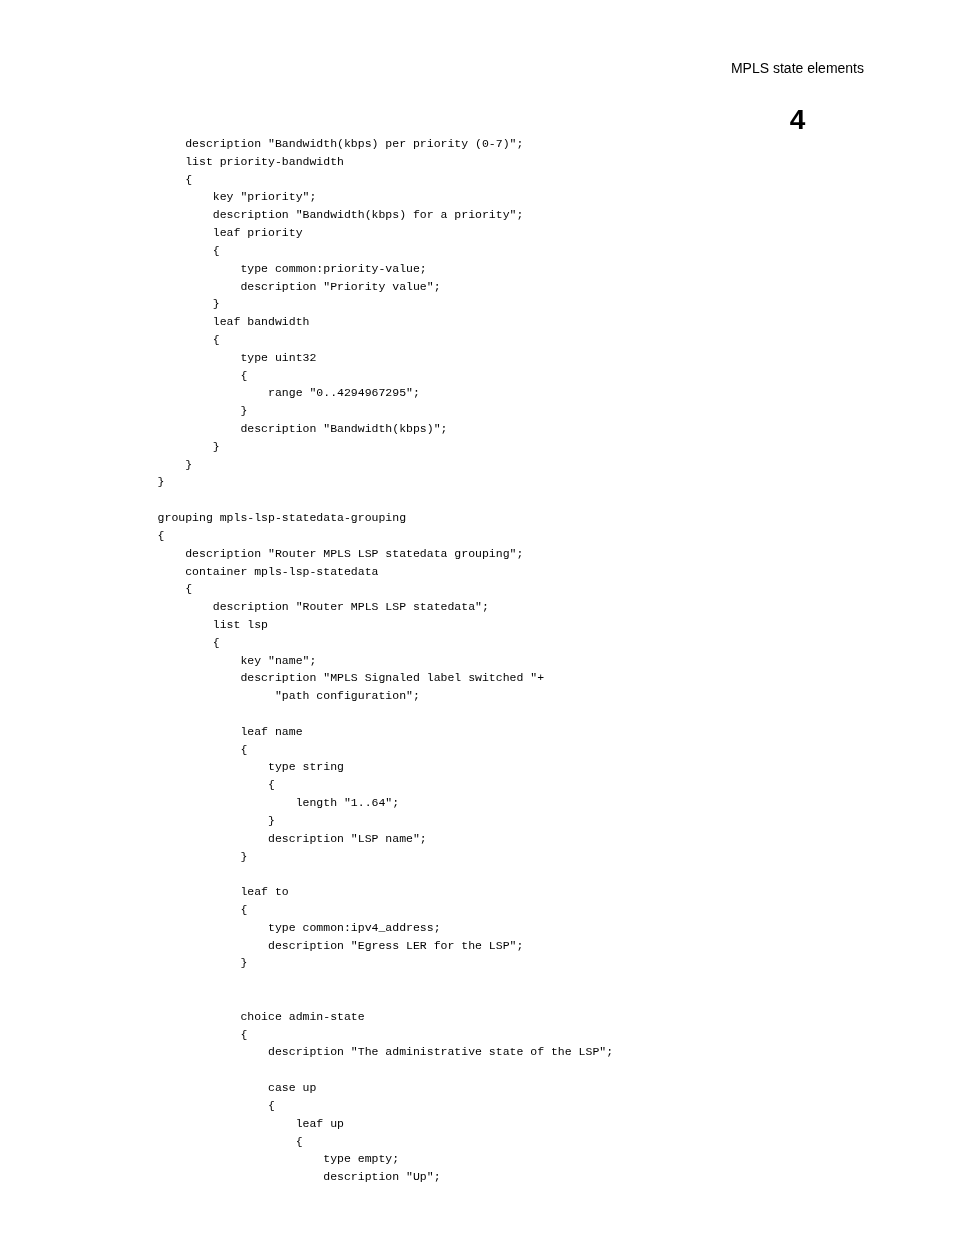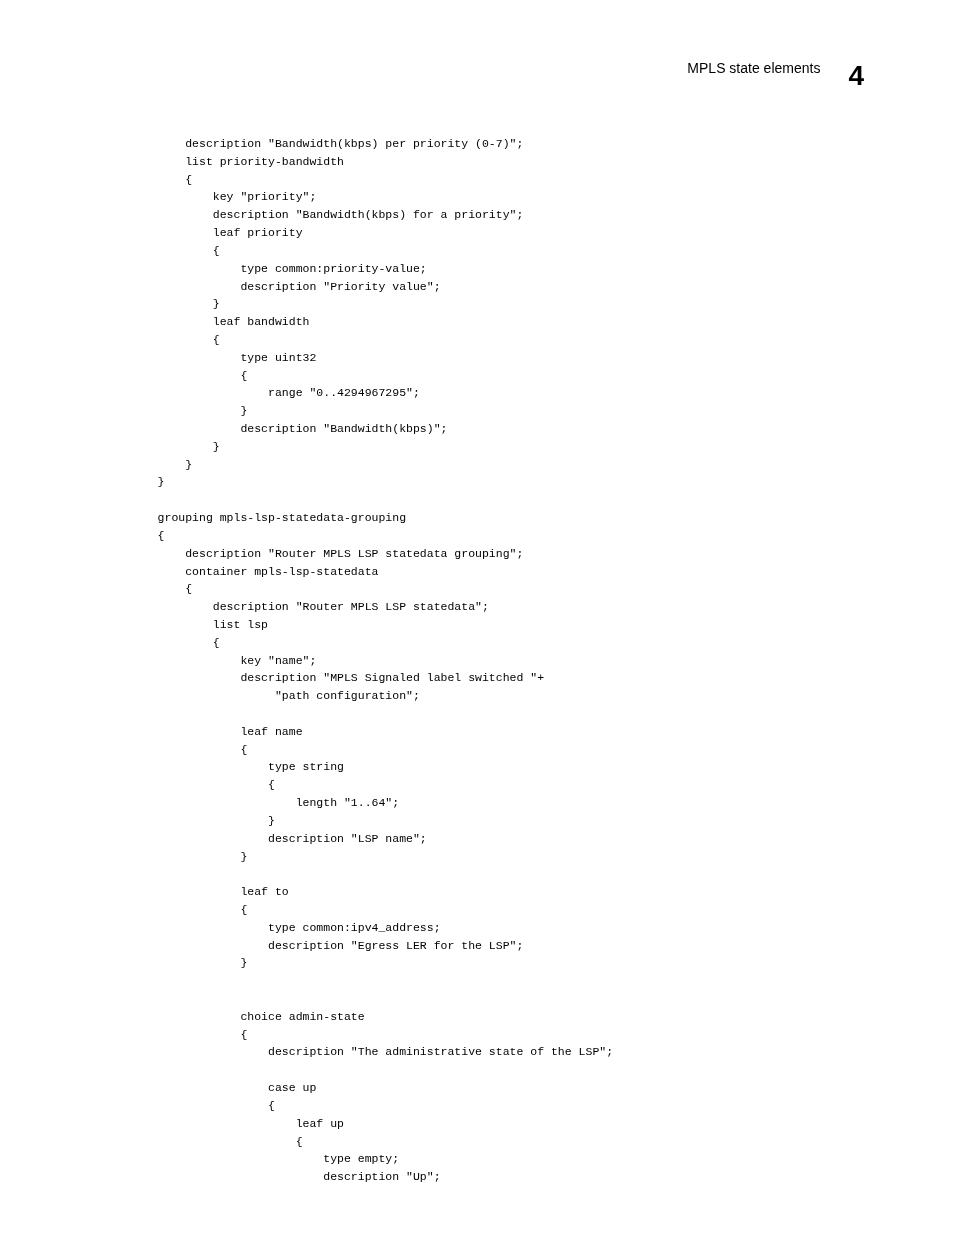--- a/index.html
+++ b/index.html
@@ -16,21 +16,23 @@
     position: relative;
     width: 954px;
     height: 1235px;
     box-sizing: border-box;
   }
   .header {
     position: absolute;
     top: 60px;
     right: 90px;
     display: flex;
+    align-items: center;
     gap: 28px;
+    flex-direction: column;
   }
   .section-title {
     font-size: 14px;
     color: #000000;
     font-weight: 400;
   }
   .chapter-num {
     font-size: 28px;
     font-weight: 700;
     color: #000000;

